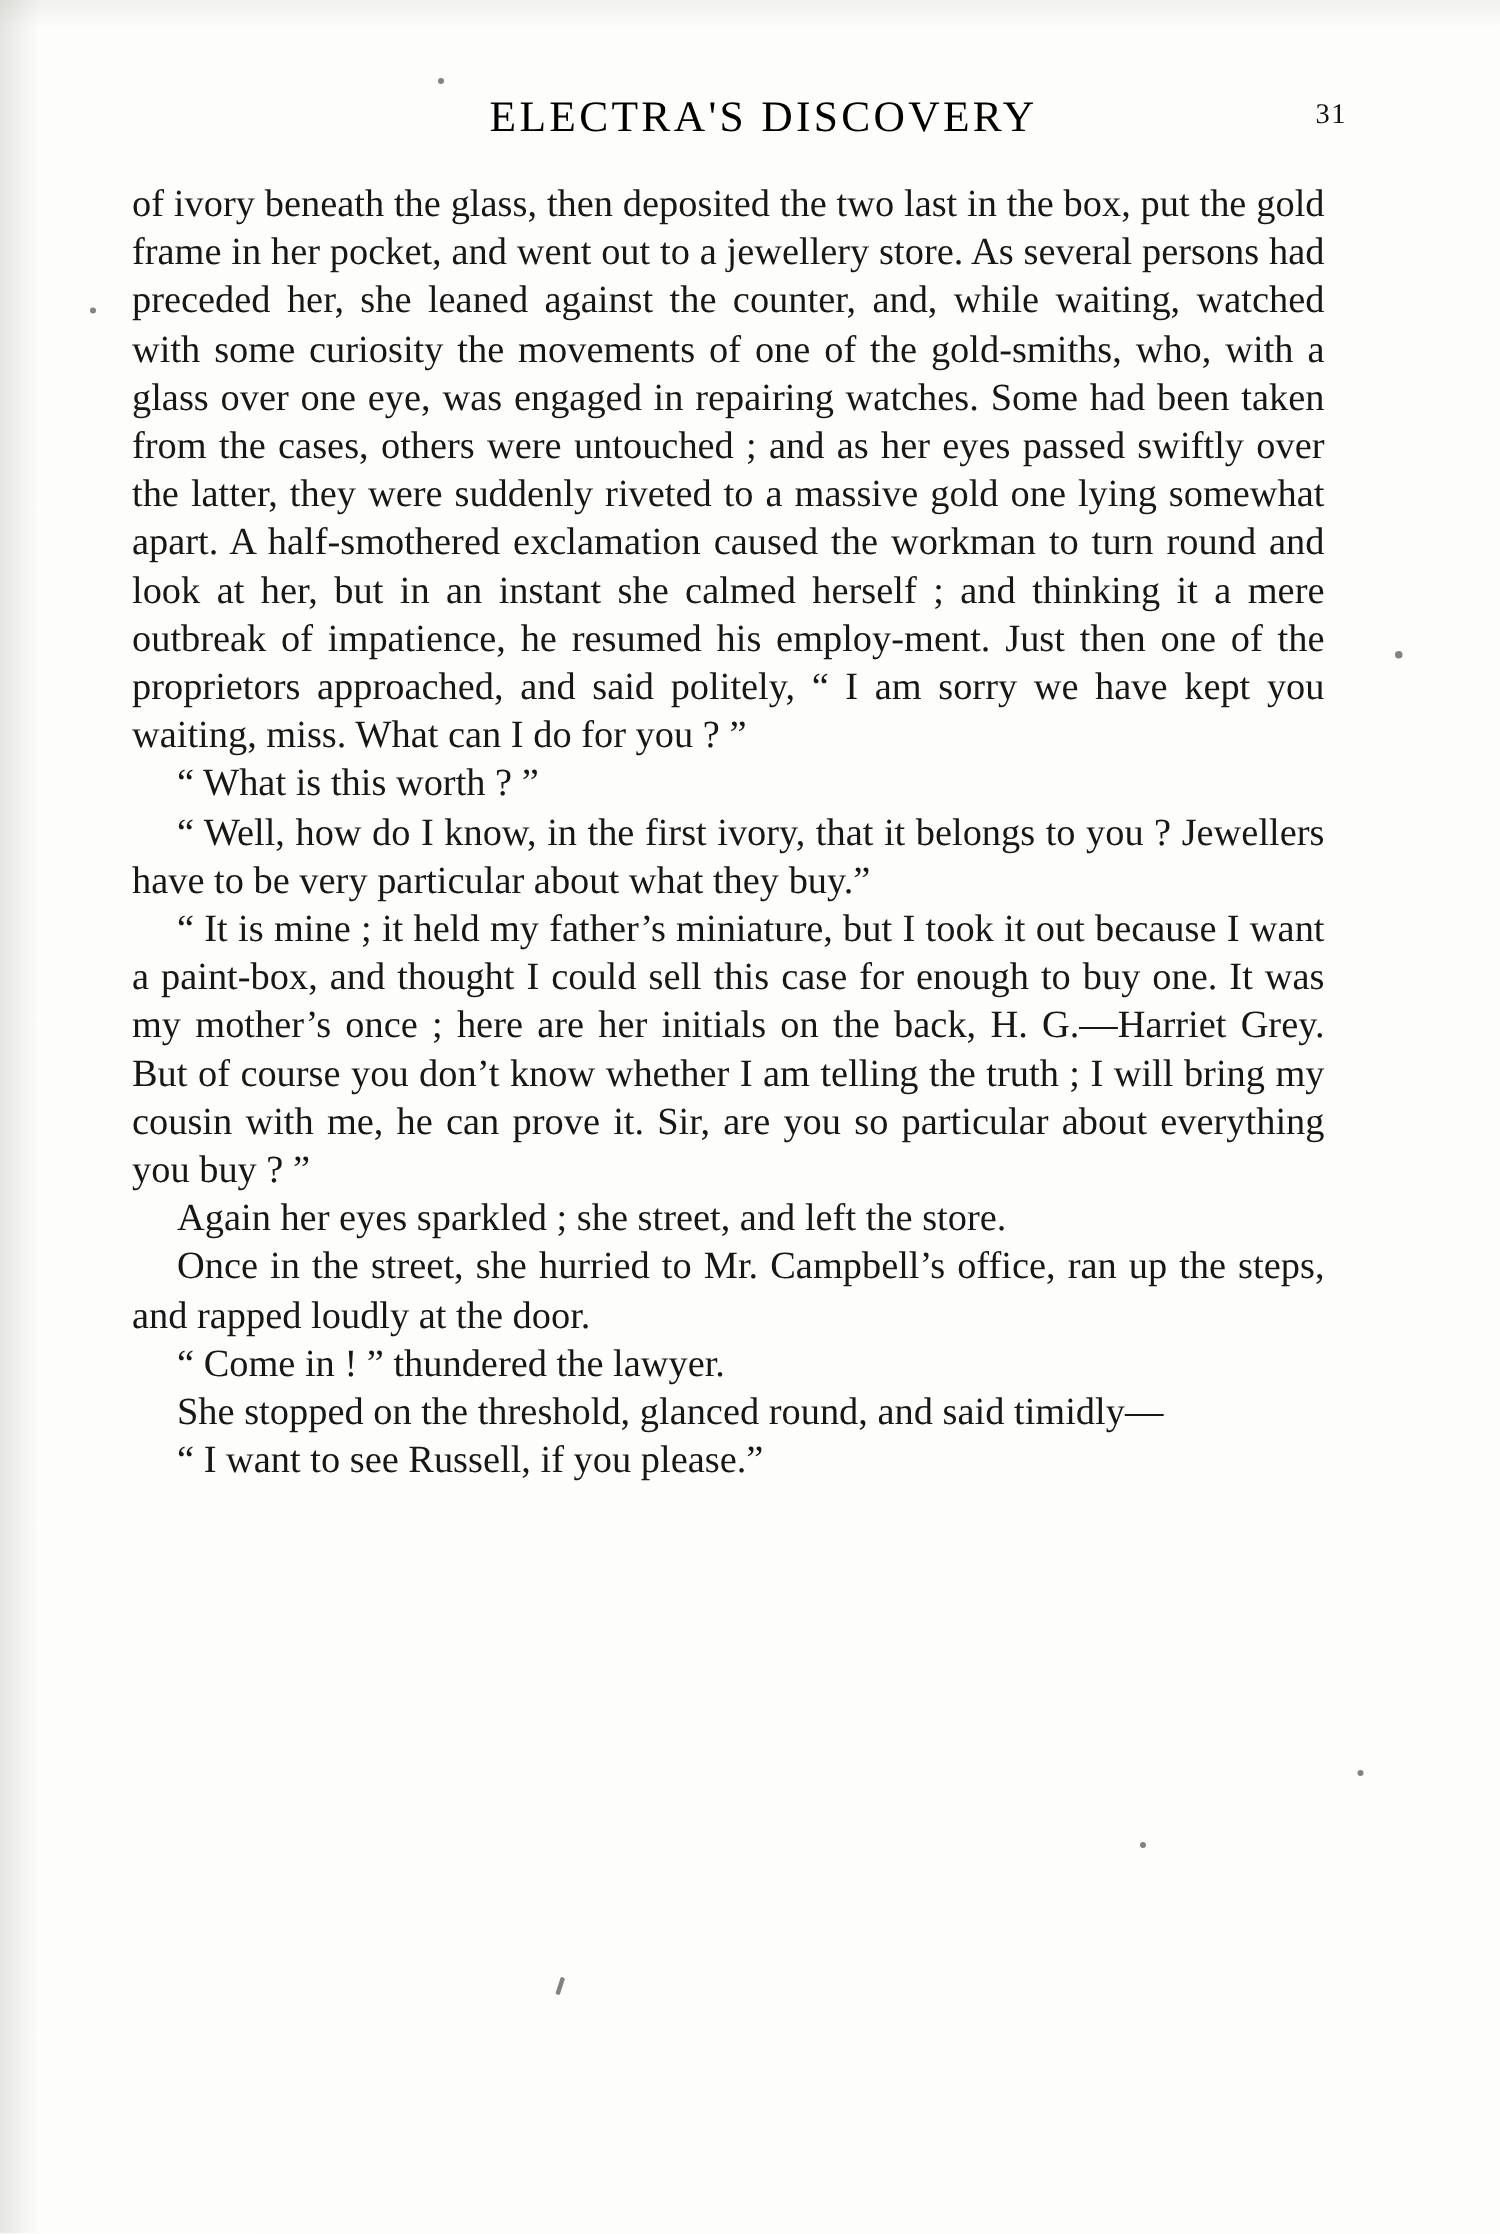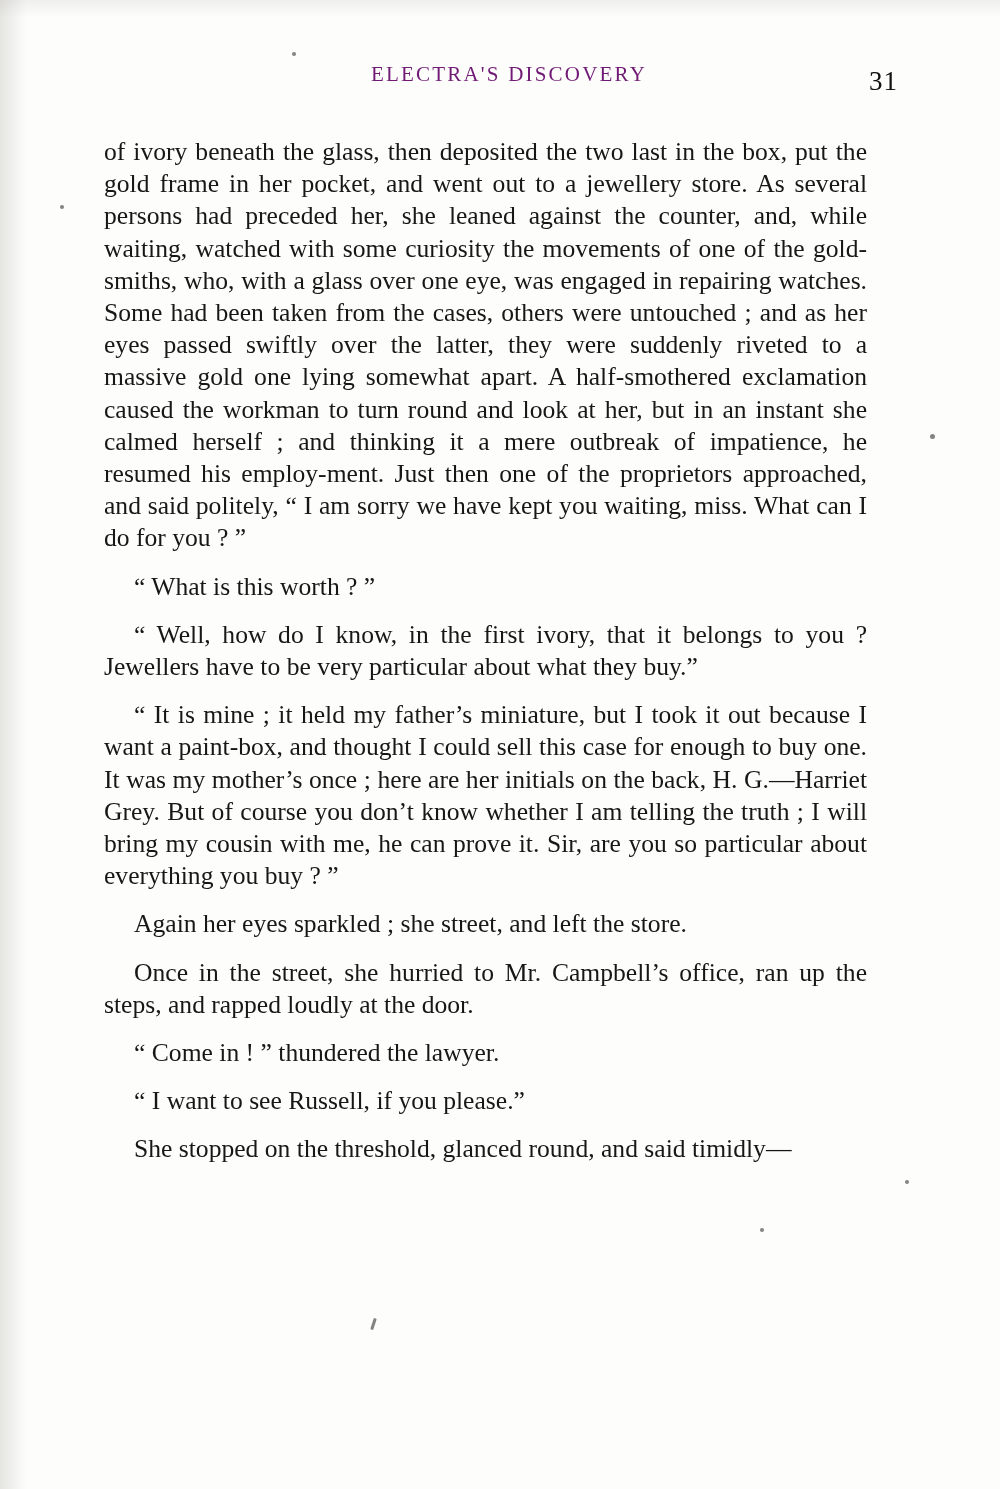--- a/index.html
+++ b/index.html
@@ -18,48 +18,48 @@
   }
   .page-header {
     position: absolute;
     top: 62px;
     left: 88px;
     right: 88px;
     height: 44px;
   }
   .running-head {
     text-align: center;
-    font-size: 21px;
+    font-size: 29px;
     letter-spacing: 2.2px;
-    color: #701a75;
+    color: #000000;
     font-weight: 400;
     padding-left: 18px;
   }
   .folio {
     position: absolute;
     right: 14px;
     top: 4px;
-    font-size: 27px;
+    font-size: 19px;
     letter-spacing: 1px;
     color: #111;
     text-align: right;
   }
   .body-text {
     position: absolute;
     top: 120px;
     left: 88px;
     width: 795px;
     font-size: 25.6px;
     line-height: 32.2px;
     text-align: justify;
     text-justify: inter-word;
     color: #171717;
   }
   .body-text p {
-    margin: 16px;
+    margin: 0;
     text-indent: 0;
   }
   .body-text p.indent {
     text-indent: 30px;
   }
   .speck {
     position: absolute;
     background: #5a5a55;
     border-radius: 50%;
     opacity: 0.75;
@@ -97,22 +97,22 @@
   </div>
 
   <div class="body-text">
     <p>of ivory beneath the glass, then deposited the two last in the box, put the gold frame in her pocket, and went out to a jewellery store.   As several persons had preceded her, she leaned against the counter, and, while waiting, watched with some curiosity the movements of one of the gold-smiths, who, with a glass over one eye, was engaged in repairing watches.   Some had been taken from the cases, others were untouched ;  and as her eyes passed swiftly over the latter, they were suddenly riveted to a massive gold one lying somewhat apart.  A half-smothered exclamation caused the workman to turn round and look at her, but in an instant she calmed herself ;  and thinking it a mere outbreak of impatience, he resumed his employ-ment.   Just then one of the proprietors approached, and said politely,  “ I am sorry we have kept you waiting, miss.   What can I do for you ? ”</p>
     <p class="indent">“ What is this worth ? ”</p>
     <p class="indent">“ Well, how do I know, in the first ivory, that it belongs to you ?  Jewellers have to be very particular about what they buy.”</p>
     <p class="indent">“ It is mine ;  it held my father’s miniature, but I took it out because I want a paint-box, and thought I could sell this case for enough to buy one.   It was my mother’s once ; here are her initials on the back, H. G.—Harriet Grey. But of course you don’t know whether I am telling the truth ;  I will bring my cousin with me, he can prove it. Sir, are you so particular about everything you buy ? ”</p>
     <p class="indent">Again her eyes sparkled ;  she street, and left the store.</p>
     <p class="indent">Once in the street, she hurried to Mr. Campbell’s office, ran up the steps, and rapped loudly at the door.</p>
     <p class="indent">“ Come in ! ” thundered the lawyer.</p>
+    <p class="indent">She stopped on the threshold, glanced round, and said timidly—</p>
     <p class="indent">“ I want to see Russell, if you please.”</p>
-    <p class="indent">She stopped on the threshold, glanced round, and said timidly—</p>
   </div>
 
   <div class="speck" style="left:930px; top:434px; width:5px; height:5px;"></div>
   <div class="speck" style="left:60px; top:205px; width:4px; height:4px;"></div>
   <div class="speck" style="left:292px; top:52px; width:4px; height:4px;"></div>
   <div class="speck" style="left:760px; top:1228px; width:4px; height:4px;"></div>
   <div class="speck" style="left:372px; top:1318px; width:3px; height:12px; border-radius:1px; transform:rotate(18deg);"></div>
   <div class="speck" style="left:905px; top:1180px; width:4px; height:4px;"></div>
 
 </div>

